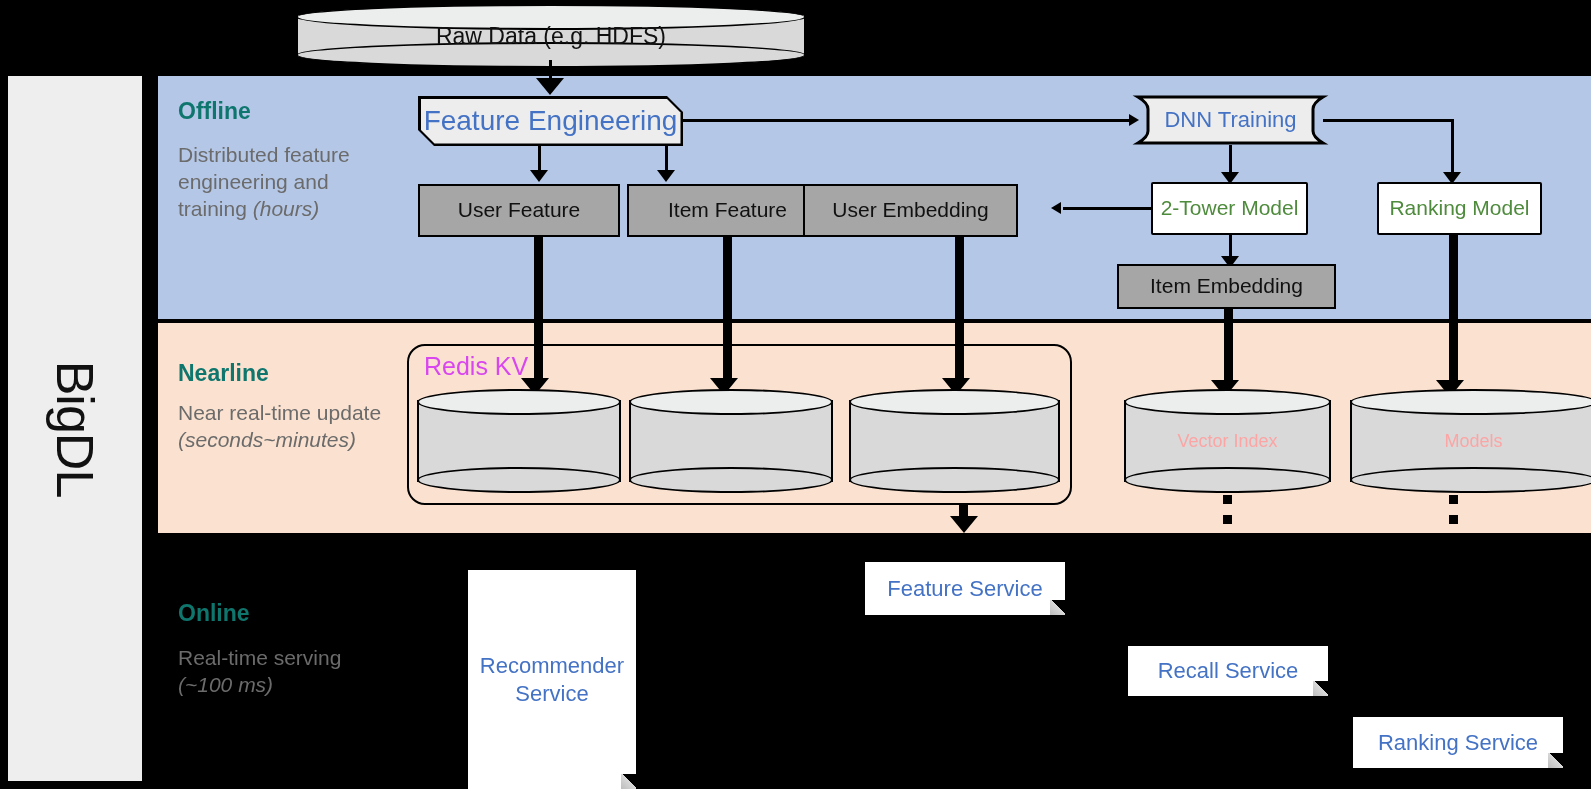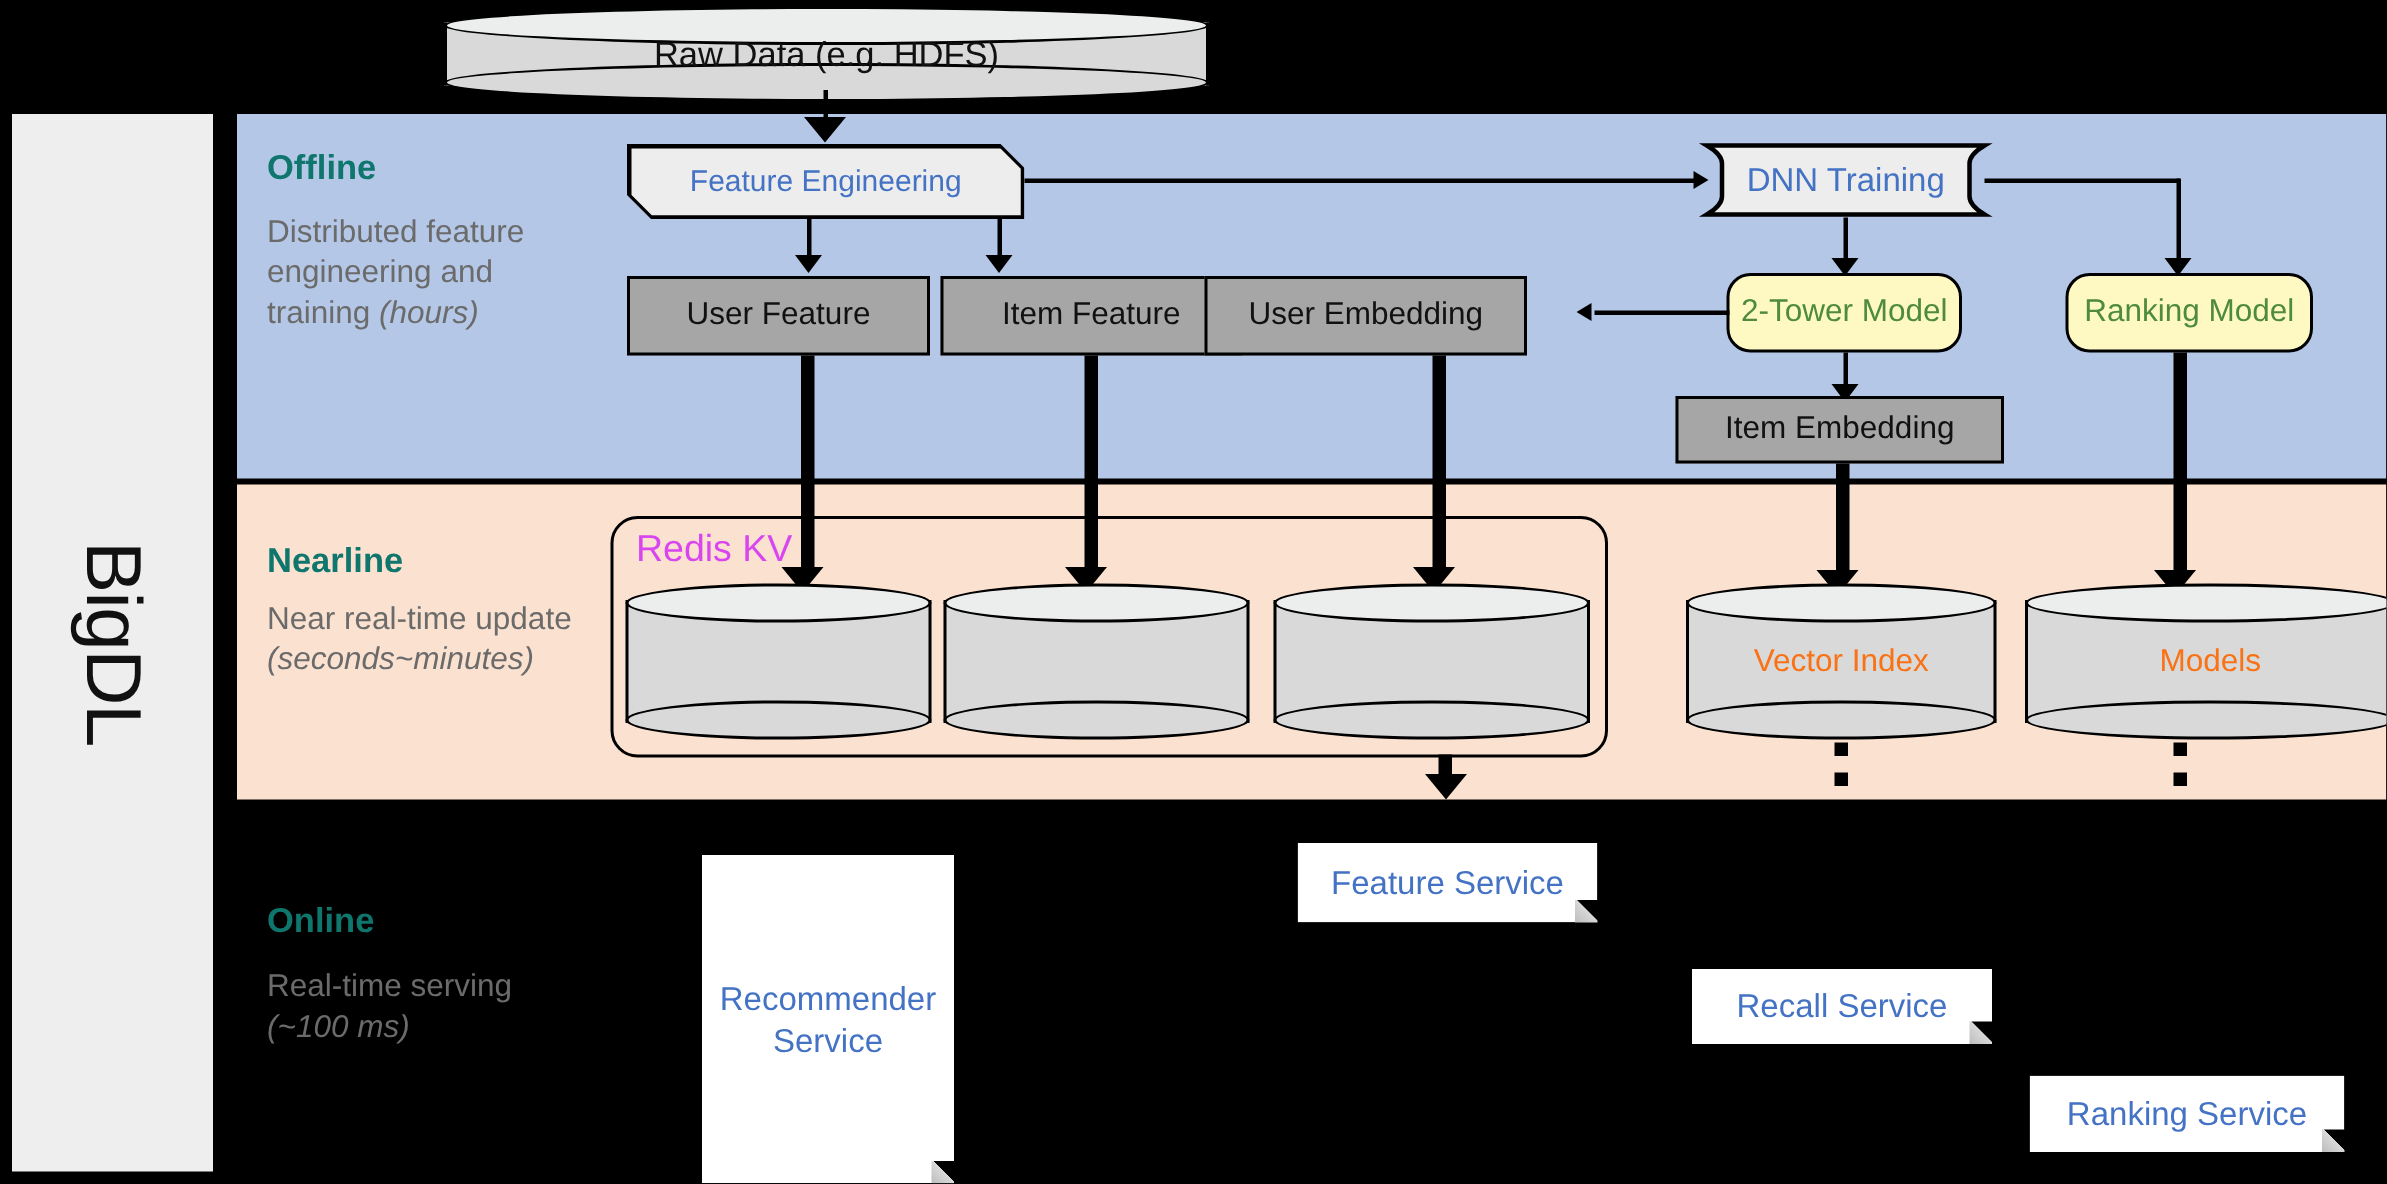--- a/index.html
+++ b/index.html
@@ -30,51 +30,51 @@
 
   
   .node{position:absolute;box-sizing:border-box;display:flex;align-items:center;
         justify-content:center;text-align:center;line-height:1.15;}
 
   
   .gray-box{background:#a6a6a6;border:2.5px solid #000;color:#111;font-size:21px;}
   .chamfer-wrap{position:absolute;background:#000;
     clip-path:polygon(0 0, calc(100% - 16px) 0, 100% 16px, 100% 100%, 16px 100%, 0 calc(100% - 16px));}
   .chamfer-in{position:absolute;left:2.5px;top:2.5px;right:2.5px;bottom:2.5px;background:#ededed;
-    display:flex;align-items:center;justify-content:center;color:#4472c4;font-size:20px;
+    display:flex;align-items:center;justify-content:center;color:#4472c4;font-size:28px;
     clip-path:polygon(0 0, calc(100% - 14px) 0, 100% 14px, 100% 100%, 14px 100%, 0 calc(100% - 14px));}
 
   
   .card-wrap{position:absolute;}
   .card-wrap svg{position:absolute;left:0;top:0;overflow:visible;}
   .card-label{position:absolute;left:0;top:0;width:100%;height:100%;display:flex;
     align-items:center;justify-content:center;color:#4472c4;font-size:22px;}
 
   
-  .round-box{background:#fef9c3;border:2.5px solid #000;border-radius:16px;color:#4e8b3c;font-size:21px;justify-content:center;}
+  .round-box{background:#ffffff;border:2.5px solid #000;border-radius:2px;color:#4e8b3c;font-size:21px;justify-content:center;}
 
   
   .doc{position:absolute;}
   .doc .sheet{position:absolute;left:0;top:0;width:100%;height:100%;background:#fff;
     clip-path:polygon(0 0,100% 0,100% calc(100% - 15px),calc(100% - 15px) 100%,0 100%);}
   .doc .fold{position:absolute;right:0;bottom:0;width:15px;height:15px;
     background:linear-gradient(225deg,#000 0%,#000 45%,#d9d9d9 46%,#bdbdbd 100%);}
   .doc .lbl{position:absolute;left:0;top:0;width:100%;height:100%;display:flex;
     align-items:center;justify-content:center;text-align:center;color:#4472c4;font-size:22px;line-height:1.25;}
 
   
   .cyl{position:absolute;}
   .cyl .body{position:absolute;left:0;top:11px;width:100%;height:calc(100% - 22px);
     background:#d9d9d9;border-left:2.5px solid #000;border-right:2.5px solid #000;box-sizing:border-box;}
   .cyl .top{position:absolute;left:0;top:0;width:100%;height:26px;border-radius:50%;
     background:#eceded;border:2.5px solid #000;box-sizing:border-box;}
   .cyl .bot{position:absolute;left:0;bottom:0;width:100%;height:26px;border-radius:50%;
     background:#d9d9d9;border:2.5px solid #000;box-sizing:border-box;}
   .cyl .lbl{position:absolute;left:0;top:0;width:100%;height:100%;display:flex;
-    align-items:center;justify-content:center;color:#f97316;font-size:21px;z-index:3;}
+    align-items:center;justify-content:center;color:#fca5a5;font-size:18px;z-index:3;}
 
   
   #redis-kv{position:absolute;left:407px;top:344px;width:665px;height:161px;
     border:2.5px solid #000;border-radius:18px;box-sizing:border-box;}
   #redis-kv-label{position:absolute;left:424px;top:352px;color:#d946ef;font-size:25px;}
 
   
   .line{position:absolute;background:#000;}
   .thin-v{width:2.5px;}
   .thin-h{height:2.5px;}

